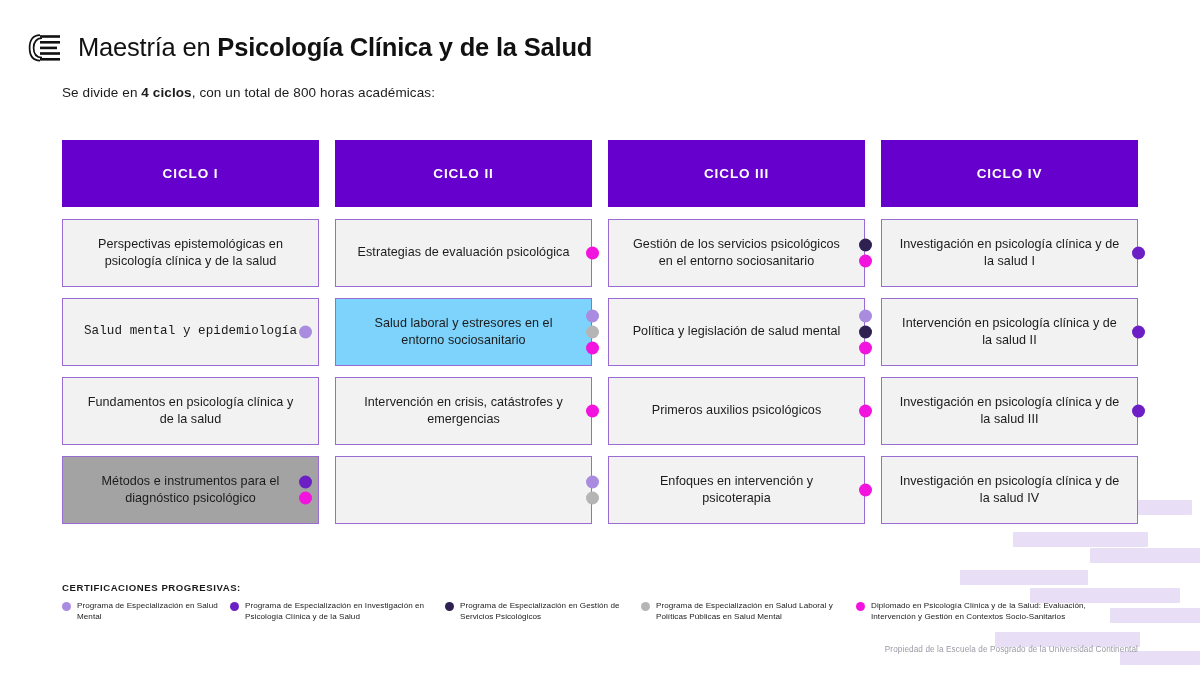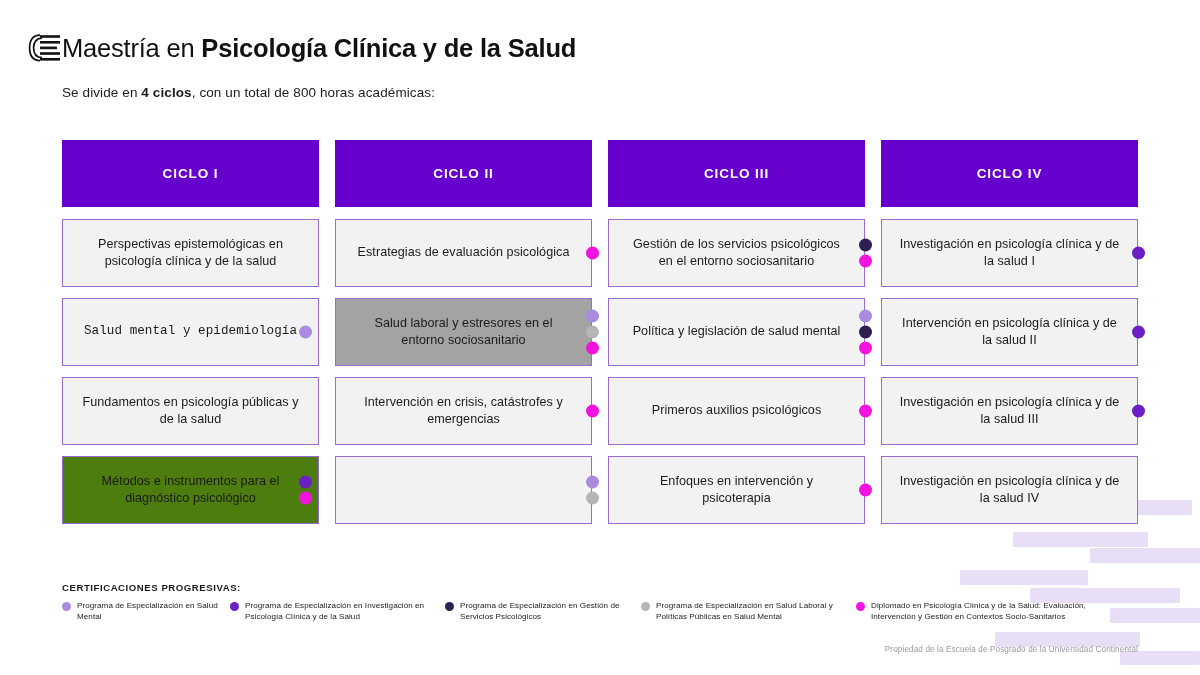--- a/index.html
+++ b/index.html
@@ -8,21 +8,21 @@
     font-family:"Liberation Sans","DejaVu Sans",sans-serif;
     color:#1b1b1b;overflow:hidden;position:relative;
   }
   .page{position:relative;width:1200px;height:675px;}
 
   
   .deco{position:absolute;right:0;bottom:0;width:330px;height:210px;pointer-events:none;}
   .deco i{position:absolute;display:block;border-radius:1px;}
 
   
-  .hdr{position:absolute;left:28px;top:33px;display:flex;align-items:center;gap:0;}
+  .hdr{position:absolute;left:28px;top:33px;display:flex;align-items:flex-start;gap:16px;}
   .logo{width:34px;height:30px;flex:none;}
   .hdr-title{font-size:25.5px;letter-spacing:-.2px;white-space:nowrap;color:#111;}
   .hdr-title b{font-weight:700;}
   .subtitle{position:absolute;left:62px;top:85px;font-size:13.5px;color:#1b1b1b;letter-spacing:.1px;}
   .subtitle b{font-weight:700;}
 
   
   .grid{position:absolute;left:62px;top:140px;width:1076px;
         display:grid;grid-template-columns:repeat(4,257px);column-gap:16px;}
   .col{display:flex;flex-direction:column;}
@@ -97,39 +97,39 @@
         <div class="card" style="background: rgb(242, 242, 242); border-color: rgb(155, 107, 212);">
           <div class="card-txt">Perspectivas epistemológicas en psicología clínica y de la salud</div>
         </div>
         <div class="card" style="background: rgb(242, 242, 242); border-color: rgb(155, 107, 212); font-family: Liberation Mono, monospace;">
           <div class="card-txt">Salud mental y epidemiología</div>
           <div class="dots inside">
             <span class="dot" style="background: rgb(169, 139, 224);"></span>
           </div>
         </div>
         <div class="card" style="background: rgb(242, 242, 242); border-color: rgb(155, 107, 212);">
-          <div class="card-txt">Fundamentos en psicología públicas y de la salud</div>
-        </div>
-        <div class="card" style="background: #4d7c0f; border-color: rgb(155, 107, 212);">
+          <div class="card-txt">Fundamentos en psicología clínica y de la salud</div>
+        </div>
+        <div class="card" style="background: #a3a3a3; border-color: rgb(155, 107, 212);">
           <div class="card-txt">Métodos e instrumentos para el diagnóstico psicológico</div>
           <div class="dots inside">
             <span class="dot" style="background: rgb(107, 31, 196);"></span>
             <span class="dot" style="background: rgb(242, 19, 222);"></span>
           </div>
         </div>
       </div>
       <div class="col">
         <div class="cyc-head" style="background: rgb(102, 0, 204);">CICLO II</div>
         <div class="card" style="background: rgb(242, 242, 242); border-color: rgb(155, 107, 212);">
           <div class="card-txt">Estrategias de evaluación psicológica</div>
           <div class="dots">
             <span class="dot" style="background: rgb(242, 19, 222);"></span>
           </div>
         </div>
-        <div class="card" style="background: #a3a3a3; border-color: rgb(155, 107, 212);">
+        <div class="card" style="background: #7dd3fc; border-color: rgb(155, 107, 212);">
           <div class="card-txt">Salud laboral y estresores en el entorno sociosanitario</div>
           <div class="dots">
             <span class="dot" style="background: rgb(169, 139, 224);"></span>
             <span class="dot" style="background: rgb(181, 181, 181);"></span>
             <span class="dot" style="background: rgb(242, 19, 222);"></span>
           </div>
         </div>
         <div class="card" style="background: rgb(242, 242, 242); border-color: rgb(155, 107, 212);">
           <div class="card-txt">Intervención en crisis, catástrofes y emergencias</div>
           <div class="dots">

